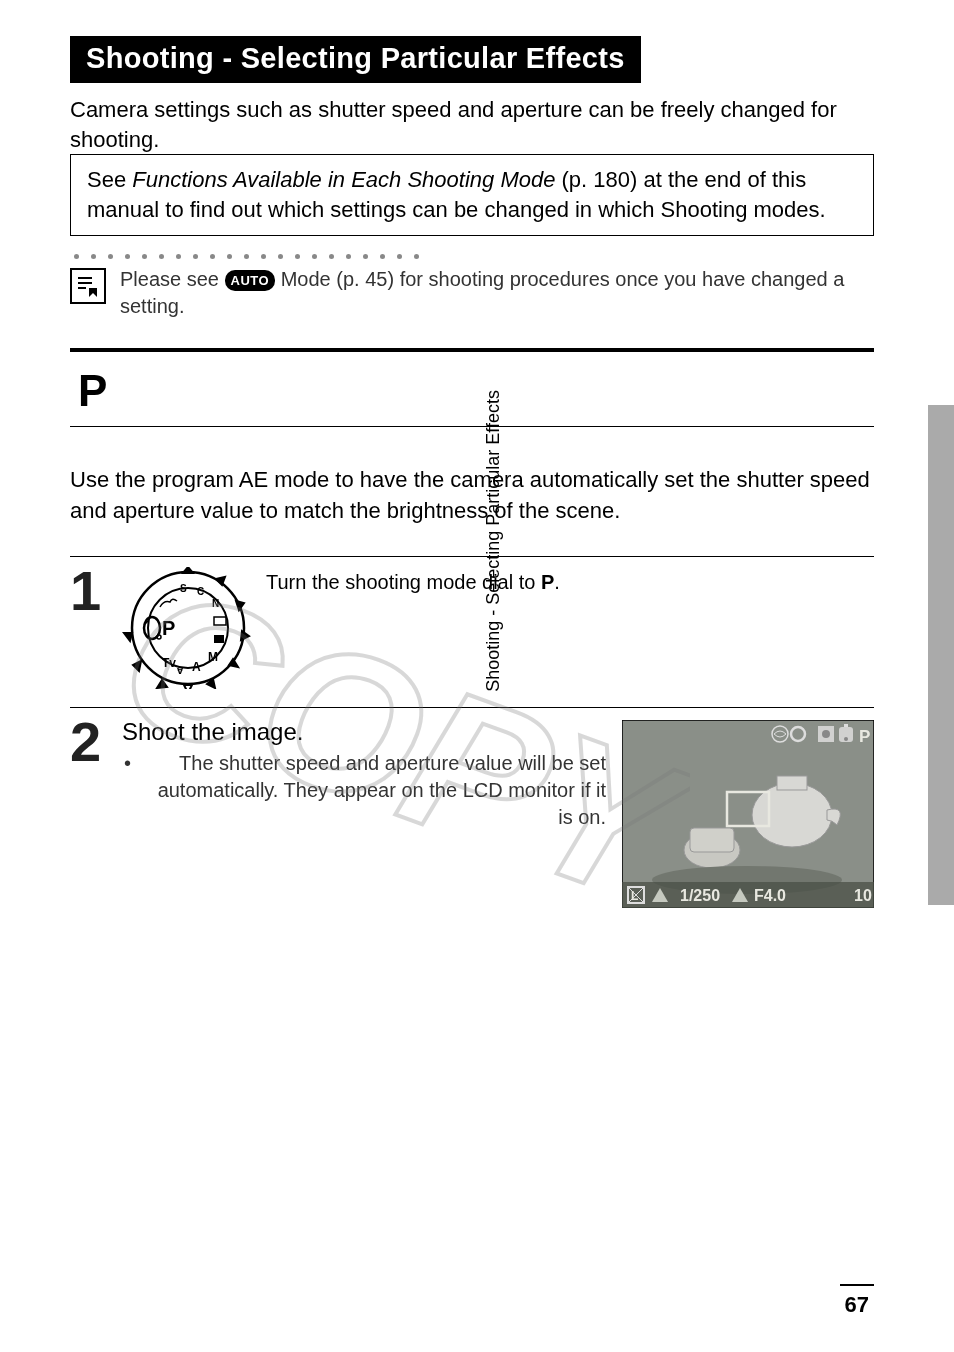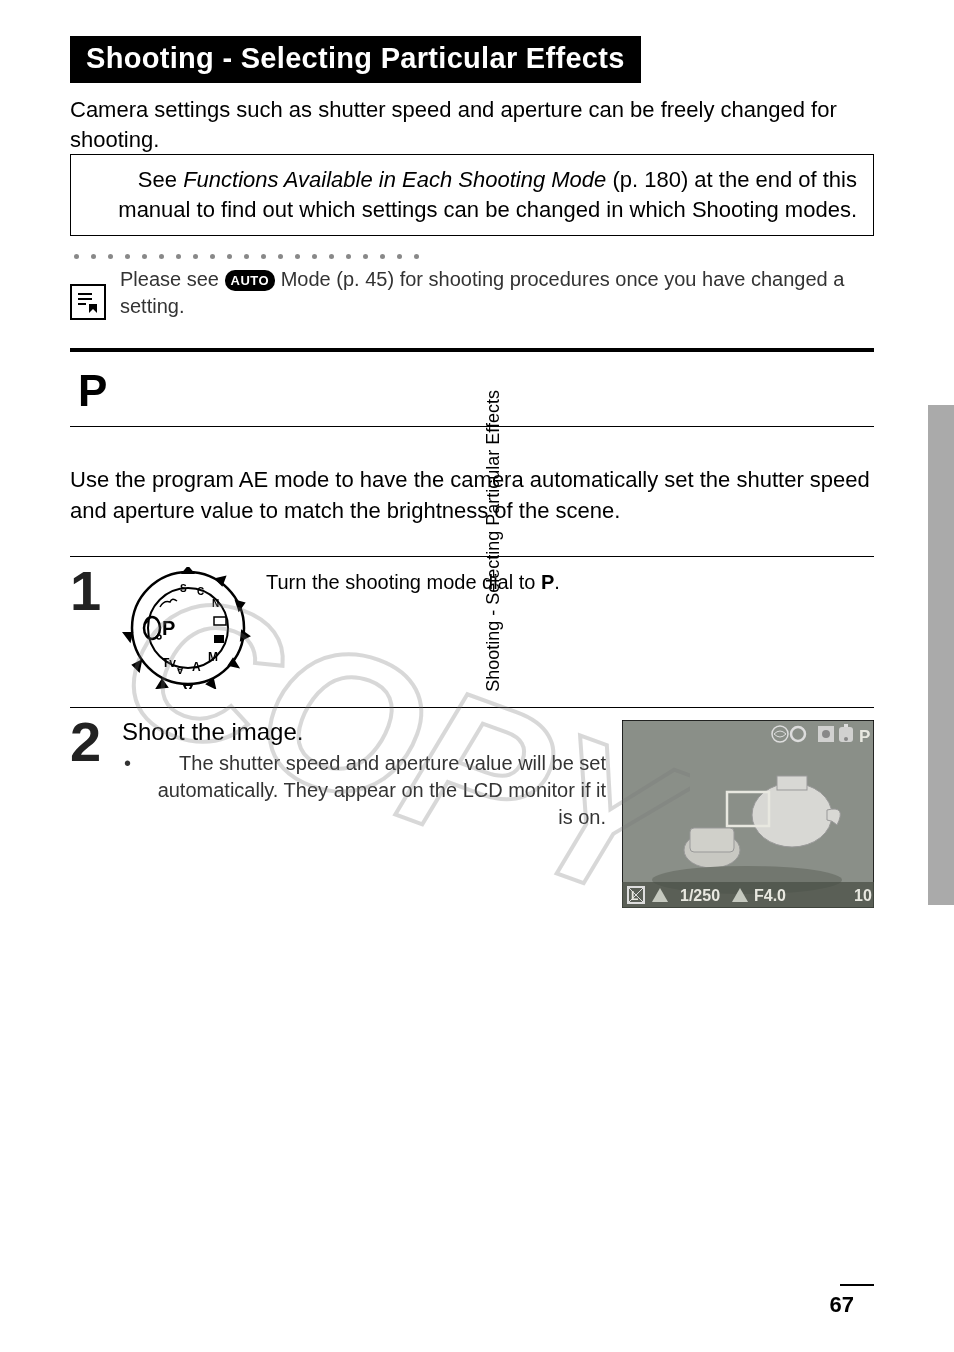--- a/index.html
+++ b/index.html
@@ -35,42 +35,41 @@
       line-height: 1.35;
       font-weight: 300;
     }
     .info-box {
       border: 1.5px solid #000;
       padding: 10px 16px;
       font-size: 22px;
       line-height: 1.35;
       margin-bottom: 18px;
       font-weight: 300;
-      text-align: right;
     }
     .info-box em {
       font-style: italic;
     }
     .dots-row {
       margin-bottom: 6px;
       height: 6px;
       display: flex;
       gap: 12px;
       padding-left: 4px;
     }
     .dots-row span {
       width: 5px;
       height: 5px;
       background: #888;
       border-radius: 50%;
       display: inline-block;
     }
     .note-row {
       display: flex;
-      align-items: flex-end;
+      align-items: flex-start;
       gap: 14px;
       margin-bottom: 28px;
     }
     .note-icon {
       width: 36px;
       height: 36px;
       border: 2px solid #000;
       display: flex;
       align-items: center;
       justify-content: center;
@@ -226,21 +225,21 @@
       transform: rotate(-90deg) translateX(30px) translateY(-436px);
       font-size: 18px;
       white-space: nowrap;
       font-weight: 300;
       width: 460px;
       text-align: right;
     }
     .page-number {
       position: absolute;
       bottom: 34px;
-      right: 100px;
+      right: 85px;
       font-size: 22px;
       font-weight: 800;
     }
     .page-number-line {
       position: absolute;
       bottom: 66px;
       right: 80px;
       width: 34px;
       height: 2px;
       background: #000;

